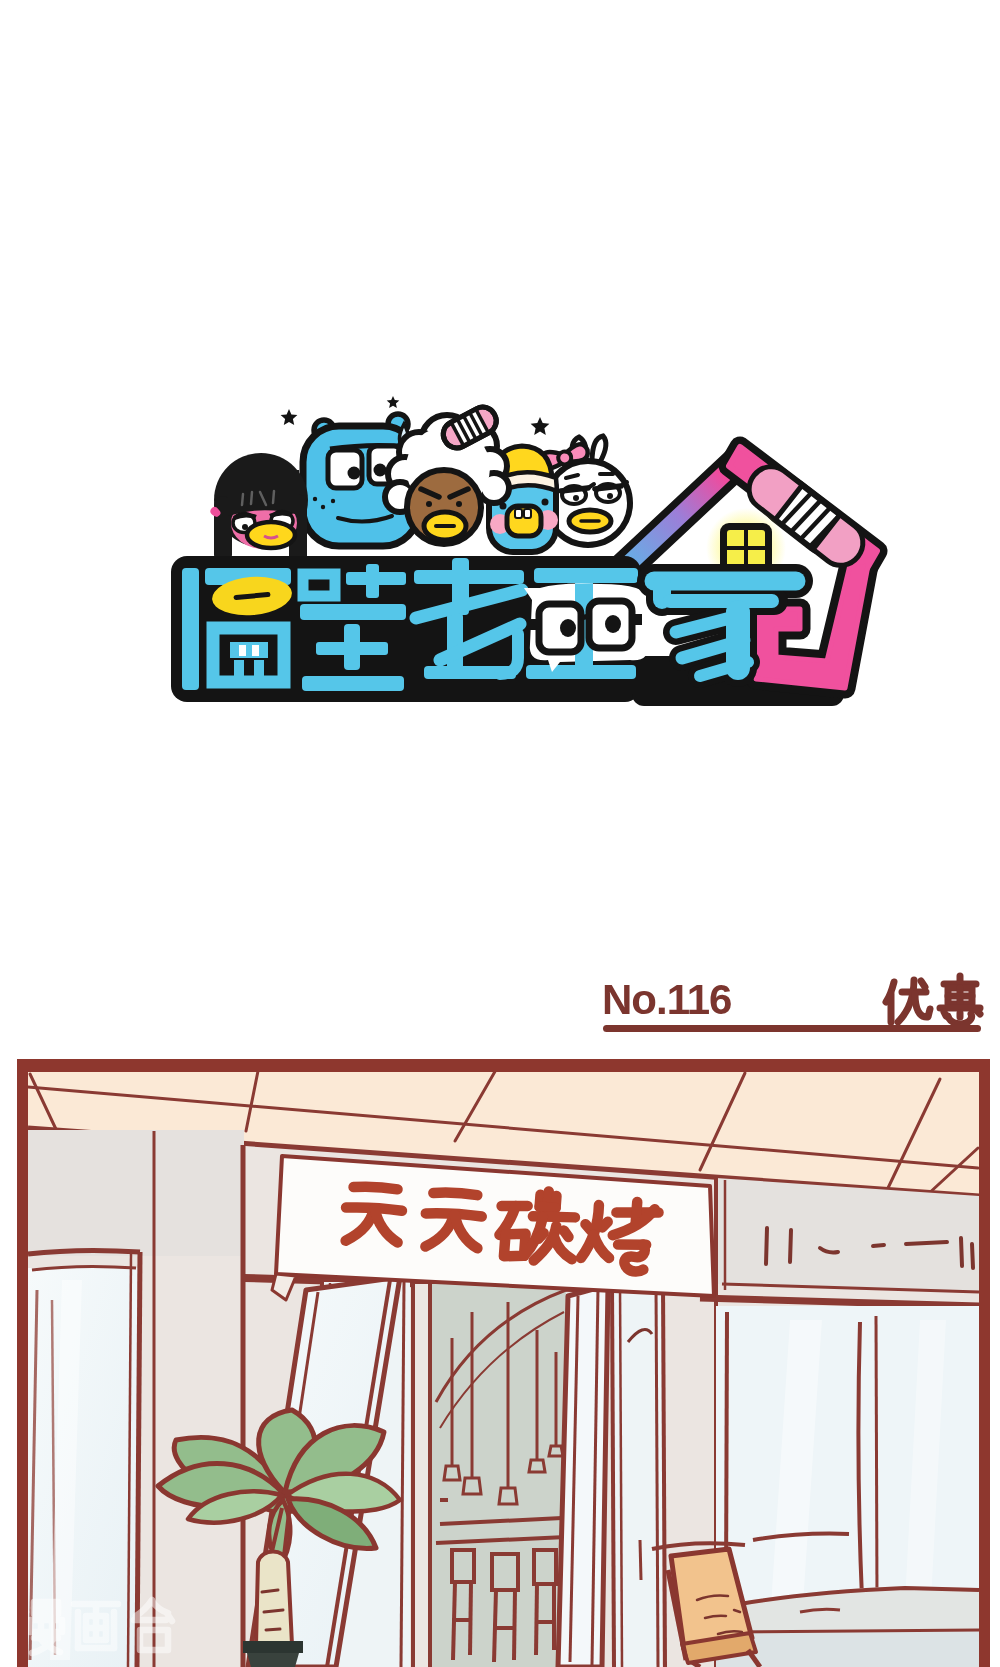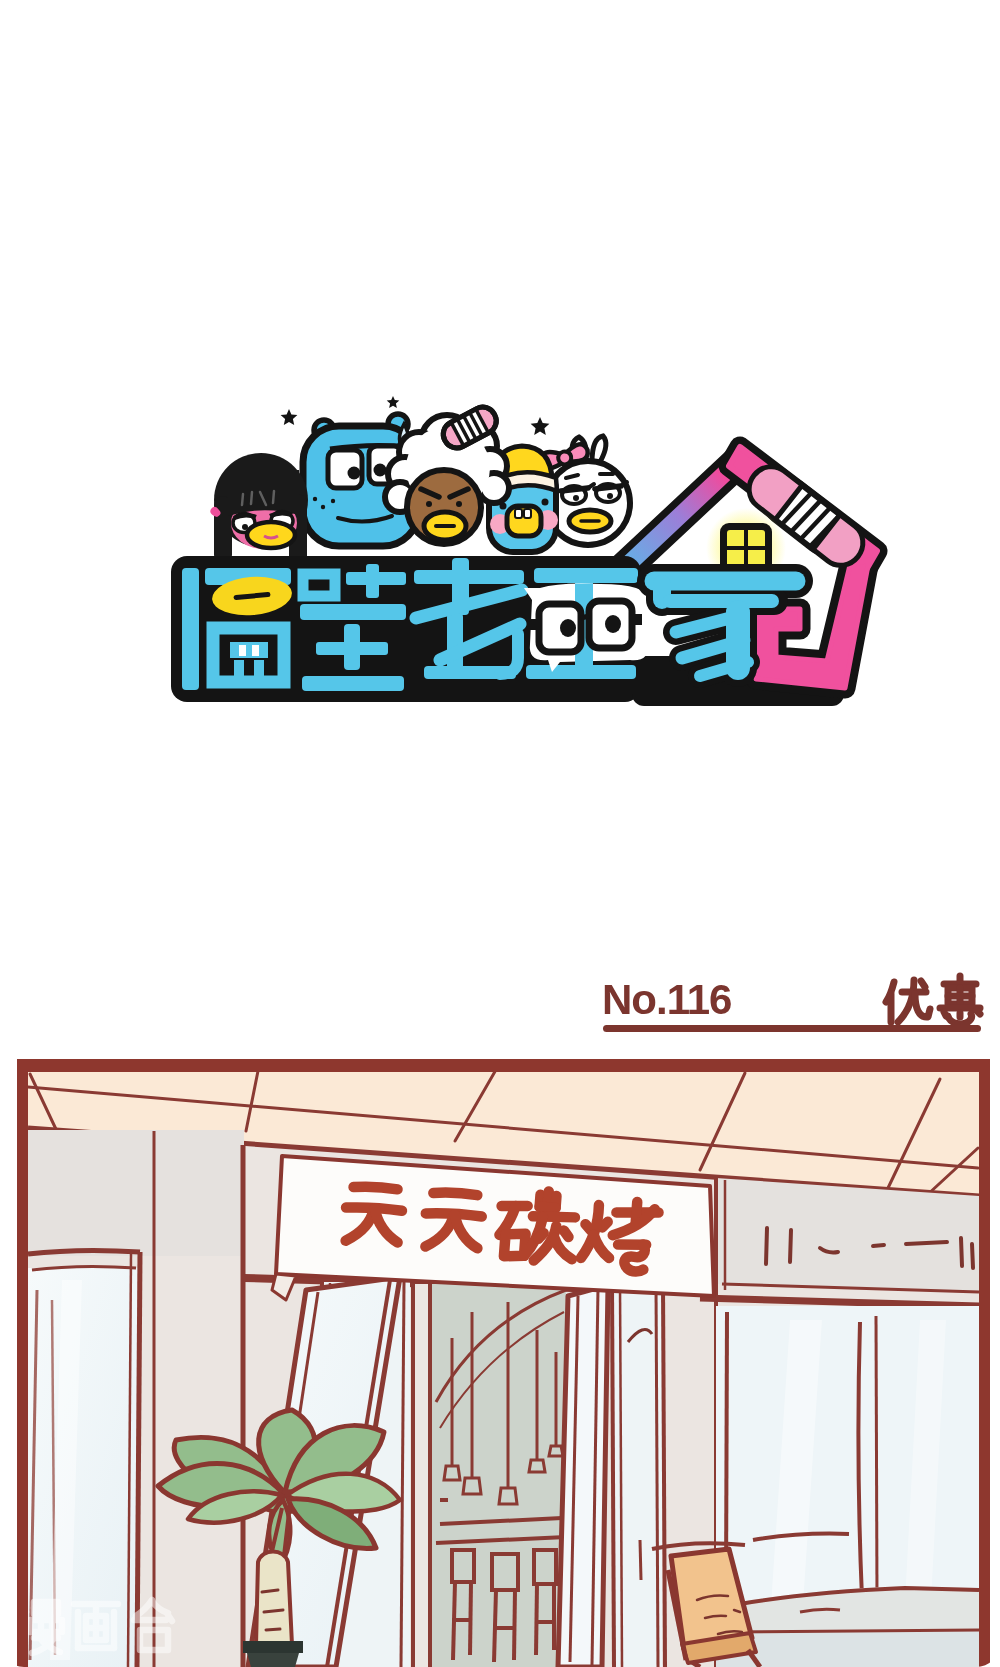--- a/index.html
+++ b/index.html
@@ -1,17 +1,17 @@
 <!DOCTYPE html>
 <html><head>
 <meta charset="utf-8">
 <style>
   html,body{margin:0;padding:0;background:#ffffff;}
   #page{position:relative;width:1000px;height:1667px;background:#ffffff;overflow:hidden;
-        font-family:"Liberation Sans", sans-serif;border-radius:24px;}
+        font-family:"Liberation Sans", sans-serif;}
   svg{display:block;}
 </style>
 </head>
 <body>
 <div id="page">
 <svg width="1000" height="1667" viewBox="0 0 1000 1667">
 <defs>
   <linearGradient id="roofGrad" x1="618" y1="572" x2="740" y2="458" gradientUnits="userSpaceOnUse">
     <stop offset="0" stop-color="#5cb7e8"></stop>
     <stop offset="0.5" stop-color="#9c7ed8"></stop>

